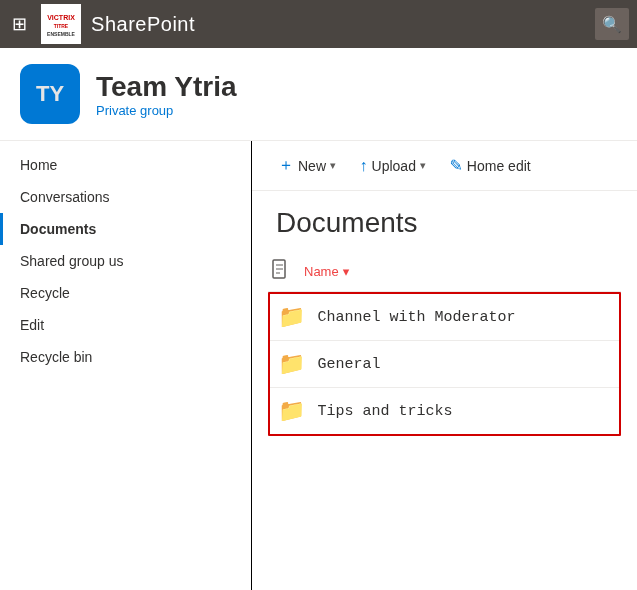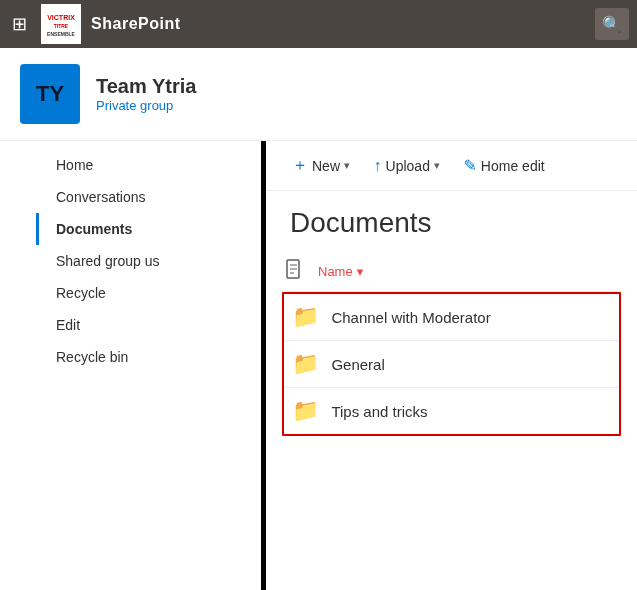--- a/index.html
+++ b/index.html
@@ -31,22 +31,22 @@
       font-weight: bold;
       color: #c00;
       overflow: hidden;
     }
     .logo-box svg {
       width: 36px;
       height: 36px;
     }
     .app-title {
       color: #fff;
-      font-size: 16px;
-      font-weight: 700;
+      font-size: 20px;
+      font-weight: 400;
       letter-spacing: 0.5px;
       flex: 1;
     }
     .search-box {
       background: #6b625d;
       border: none;
       border-radius: 2px;
       width: 34px;
       height: 32px;
       display: flex;
@@ -61,55 +61,54 @@
       display: flex;
       align-items: center;
       padding: 16px 20px;
       gap: 16px;
       border-bottom: 1px solid #edebe9;
     }
     .site-avatar {
       width: 60px;
       height: 60px;
       background: #0078d4;
-      border-radius: 4px;
+      border-radius: 12px;
       display: flex;
       align-items: center;
       justify-content: center;
-      color: #0f172a;
+      color: #e5e5e5;
       font-size: 22px;
       font-weight: 600;
       flex-shrink: 0;
       text-align: right;
     }
     .site-info .site-name {
-      font-size: 20px;
+      font-size: 28px;
       font-weight: 600;
       color: #323130;
       text-align: center;
     }
     .site-info .site-type {
       font-size: 13px;
       color: #0078d4;
       margin-top: 0;
     }
 
     
     .main-layout {
       display: flex;
       height: calc(590px - 48px - 92px);
     }
 
     
     .sidebar {
-      width: 230px;
+      width: 252px;
       flex-shrink: 0;
-      border-right: 5px solid #000000;
+      border-right: 1px solid #000000;
       padding-top: 8px;
-      margin-left: 36px;
     }
     .sidebar-item {
       padding: 8px 20px;
       font-size: 14px;
       color: #323130;
       cursor: pointer;
       display: block;
     }
     .sidebar-item.active {
       font-weight: 600;
@@ -194,20 +193,21 @@
       border-bottom: none;
     }
     .folder-icon {
       font-size: 22px;
       color: #e8a800;
       flex-shrink: 0;
     }
     .folder-name {
       font-size: 15px;
       color: #323130;
+      font-family: Liberation Mono, monospace;
     }
 
     
     .chevron {
       font-size: 11px;
       color: #605e5c;
     }
   </style>
 </head>
 <body>

